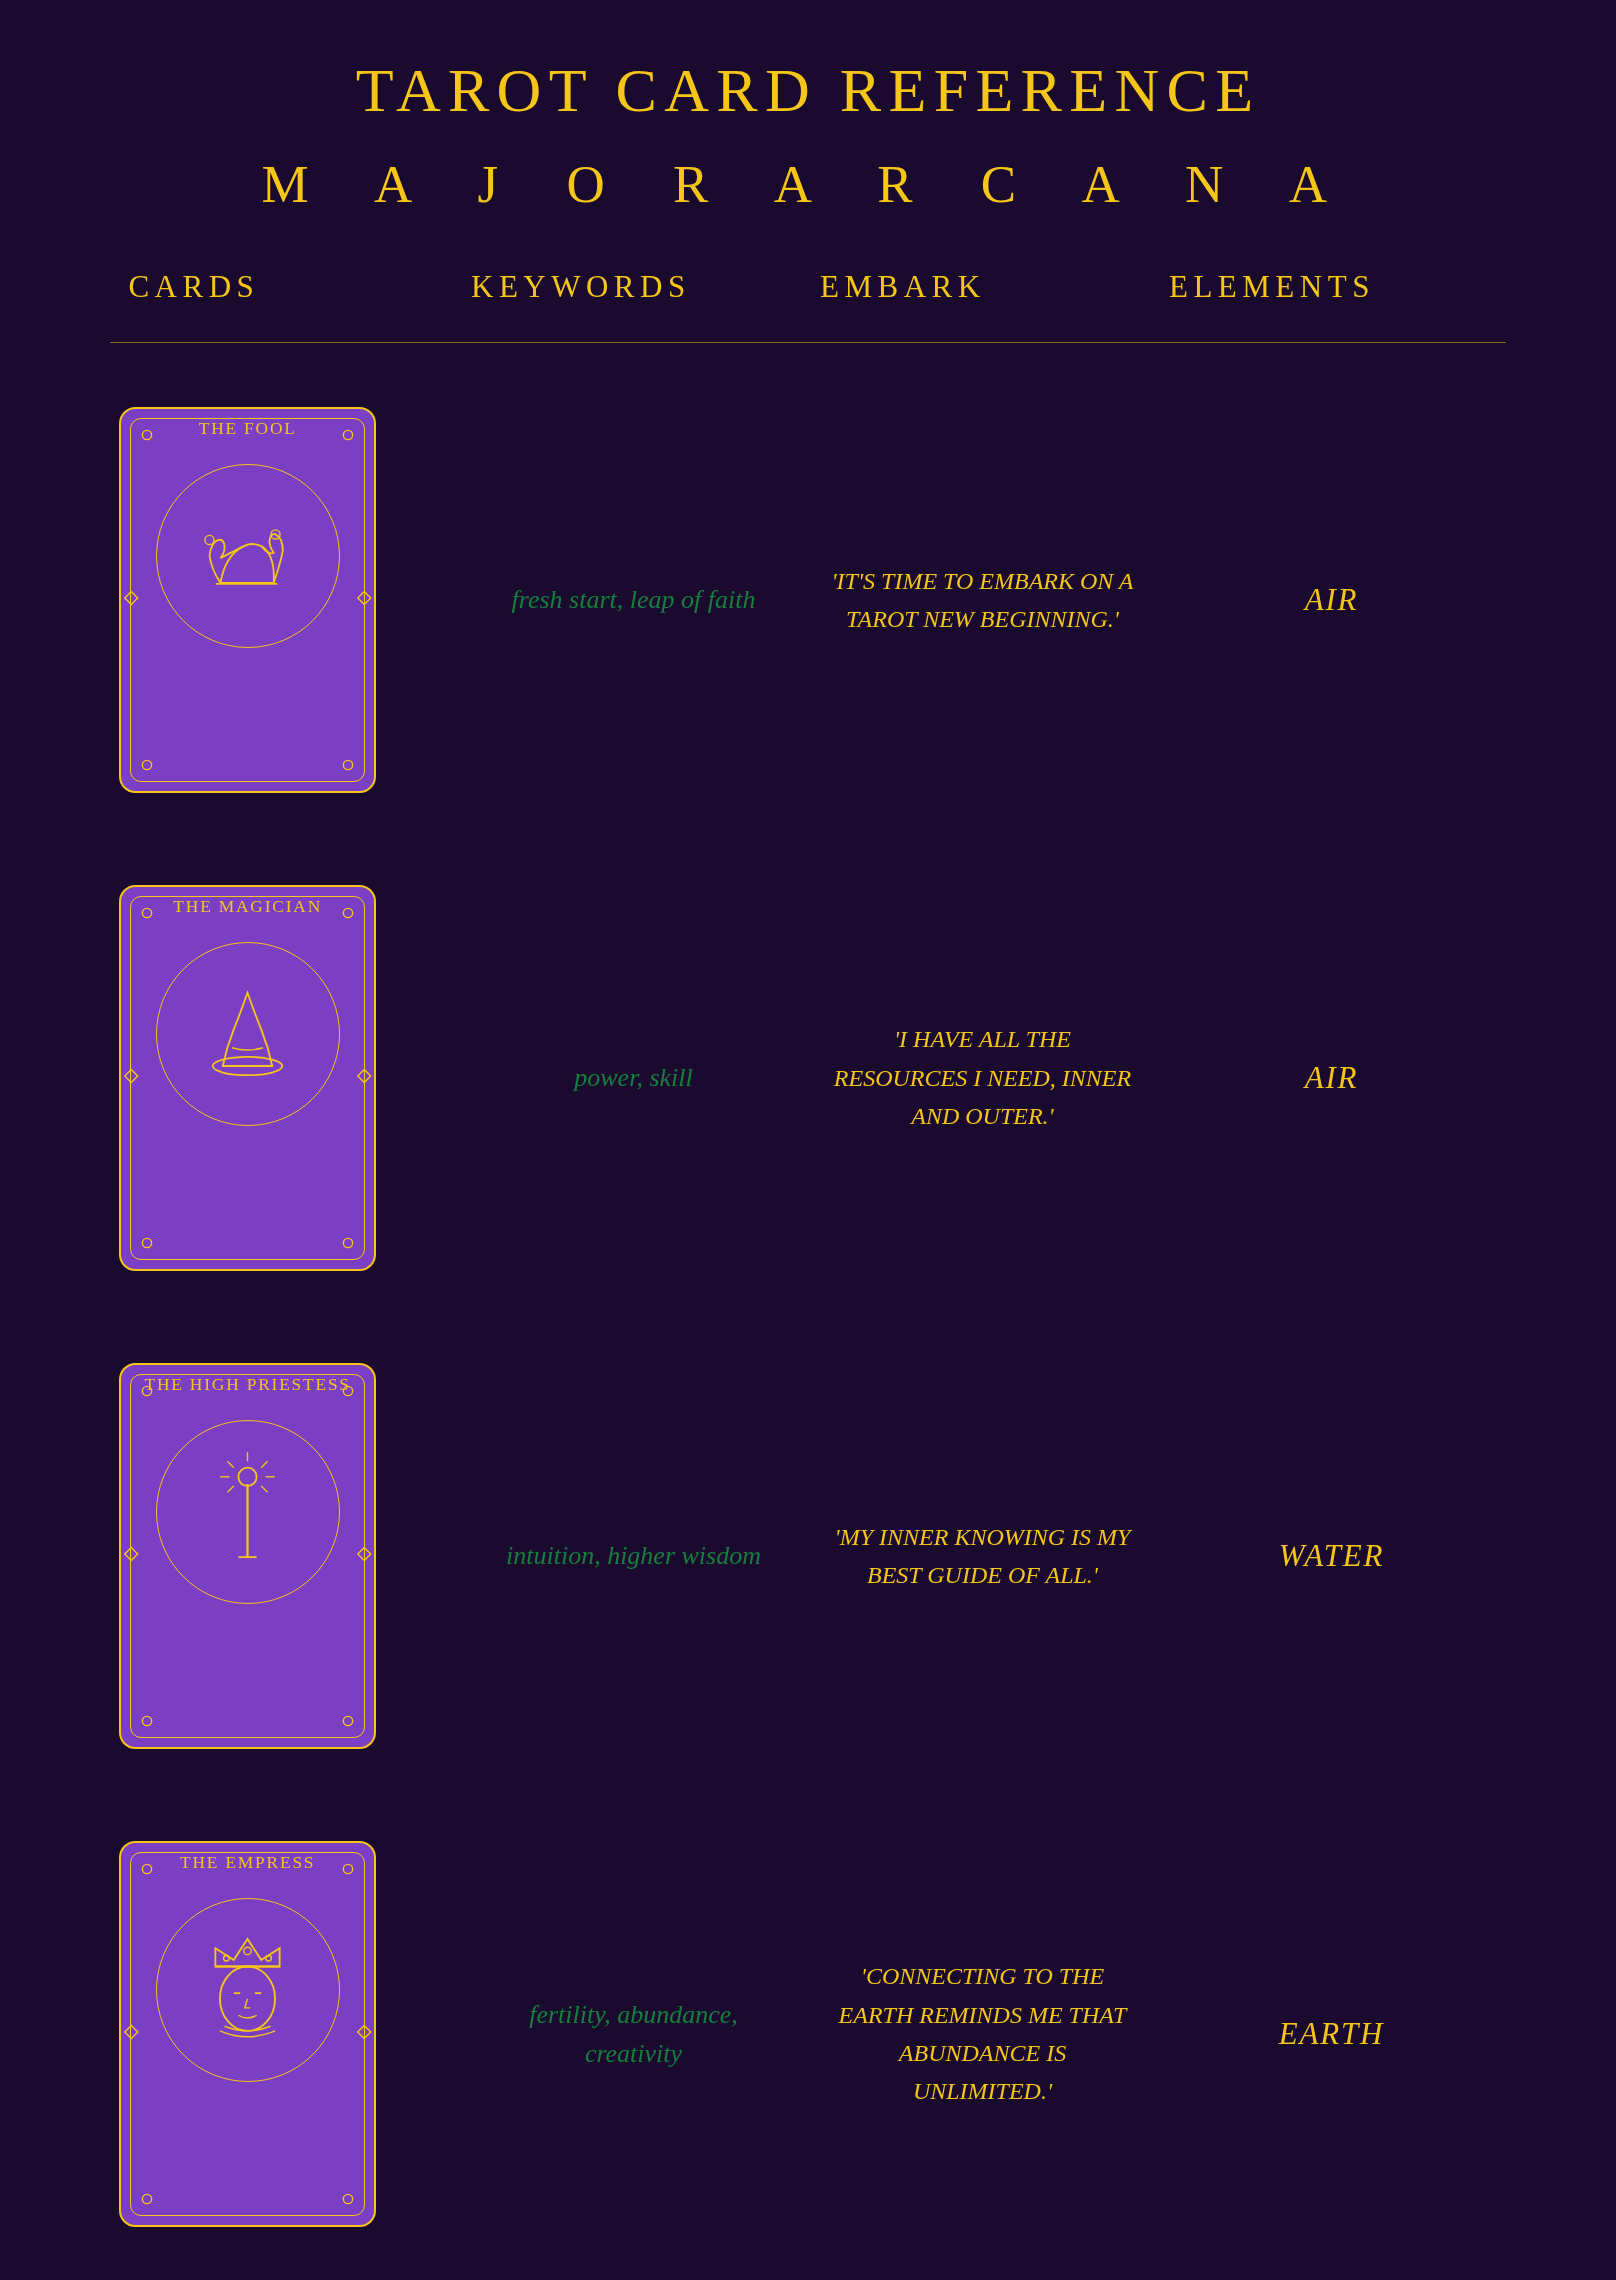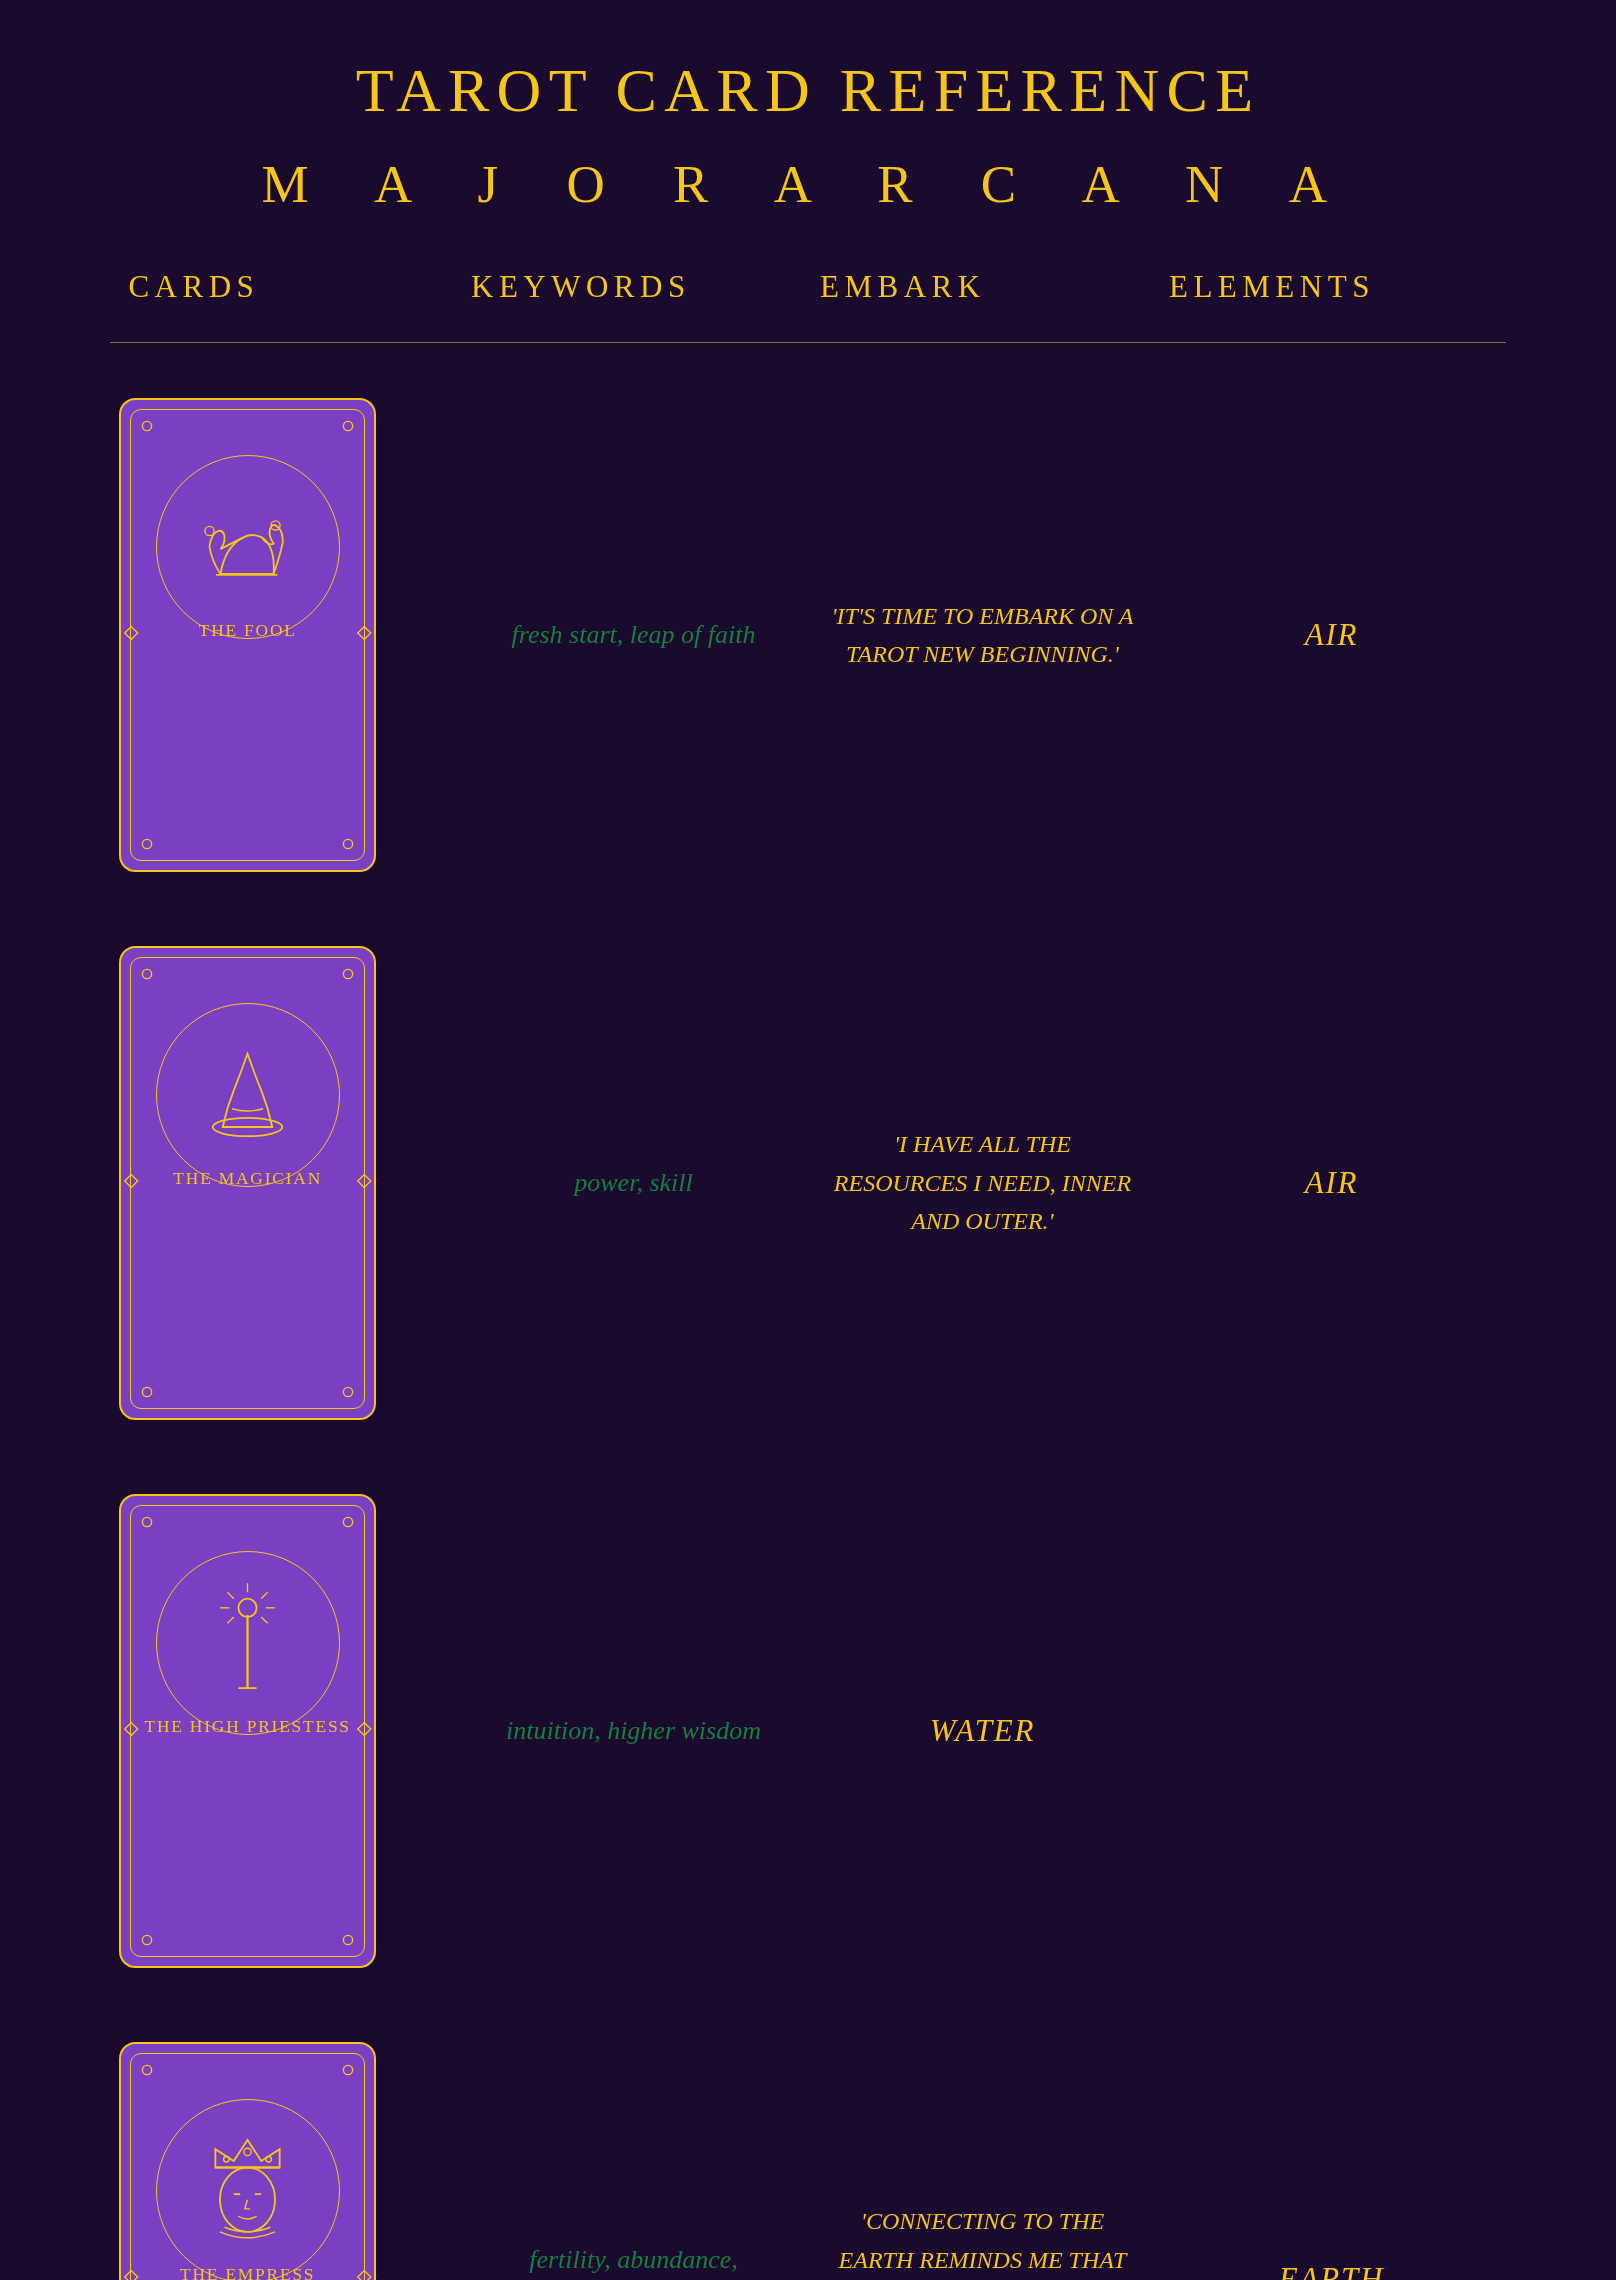--- a/index.html
+++ b/index.html
@@ -67,29 +67,29 @@
       min-height: 478px;
     }
 
     .card-row + .card-row {
       border-top: none;
     }
 
     
     .tarot-card {
       width: 257px;
-      height: 474px;
+      height: 386px;
       background: #7b3fc4;
       border-radius: 16.5px;
       border: 2.3px solid #f5c518;
       position: relative;
       display: flex;
       flex-direction: column;
       align-items: center;
-      justify-content: center;
+      justify-content: flex-start;
       padding-bottom: 18.4px;
       margin-left: 9.2px;
     }
 
     .card-inner-border {
       position: absolute;
       top: 9.2px;
       left: 9.2px;
       right: 9.2px;
       bottom: 9.2px;
@@ -370,20 +370,21 @@
           <line x1="25" y1="52" x2="18" y2="59" stroke="#f5c518" stroke-width="1.5"></line>
           <line x1="55" y1="52" x2="62" y2="59" stroke="#f5c518" stroke-width="1.5"></line>
 
           <line x1="30" y1="130" x2="50" y2="130" stroke="#f5c518" stroke-width="2"></line>
         </svg>
       </div>
       <span class="card-name">THE HIGH PRIESTESS</span>
     </div>
   </div>
   <div class="keywords-cell">intuition, higher wisdom</div>
+  <div class="mantra-cell">'MY INNER KNOWING IS MY BEST GUIDE OF ALL.'</div>
   <div class="element-cell">WATER</div>
 </div>
 
 <div class="card-row">
   <div>
     <div class="tarot-card">
       <div class="card-inner-border"></div>
       <div class="card-corner corner-tl">
         <svg viewBox="0 0 28 28">
             <circle cx="14" cy="14" r="5" stroke="#f5c518" stroke-width="1.5"></circle>

